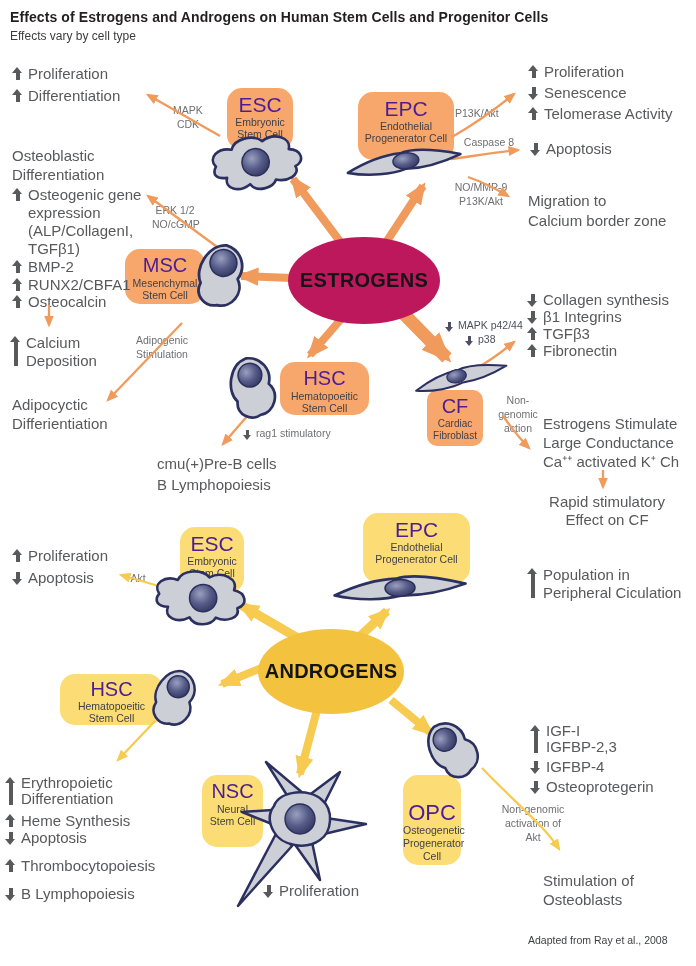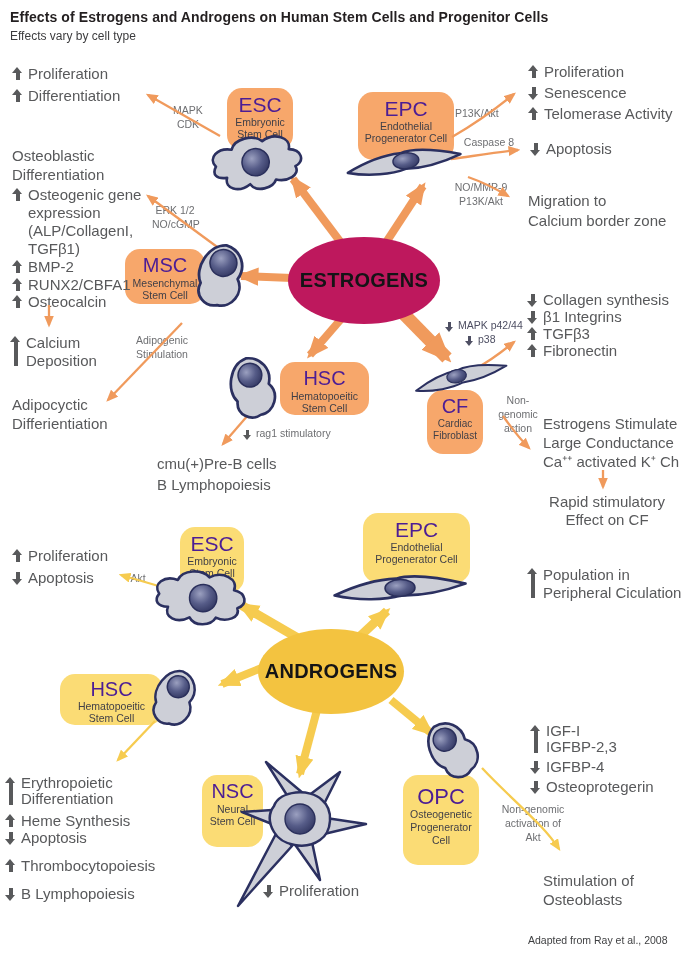--- a/index.html
+++ b/index.html
@@ -162,21 +162,21 @@
     <div class="sub">Hematopoeitic
 Stem Cell</div>
   </div>
   <div class="abs smtext" style="left:243px;top:427px;color:#6E6F72">
     <span class="ic dn sm"></span>
     <span class="t">rag1 stimulatory</span>
   </div>
   <div class="abs txt" style="left:157px;top:453px;line-height:21px">cmu(+)Pre-B cells
 B Lymphopoiesis</div>
 
-  <div class="cellbox orange" style="left:427px;top:390px;width:56px;height:64px;border-radius:16px">
+  <div class="cellbox orange" style="left:427px;top:390px;width:56px;height:56px;border-radius:10px">
     <div class="abbr" style="font-size:20px">CF</div>
     <div class="sub" style="font-size:10px">Cardiac
 Fibroblast</div>
   </div>
   <div class="abs smtext" style="left:445px;top:319px">
     <span class="ic dn sm slate"></span>
     <span class="t">MAPK p42/44</span>
   </div>
   <div class="abs smtext" style="left:465px;top:333px">
     <span class="ic dn sm slate"></span>
@@ -266,21 +266,21 @@
   <div class="cellbox yellow" style="left:202px;top:775px;width:61px;height:72px">
     <div class="abbr" style="font-size:20px">NSC</div>
     <div class="sub">Neural
 Stem Cell</div>
   </div>
   <div class="fx abs" style="left:263px;top:882px">
     <span class="ic dn"></span>
     <span class="t">Proliferation</span>
   </div>
 
-  <div class="cellbox yellow" style="left:403px;top:775px;width:76px;height:90px;padding-top:10px">
+  <div class="cellbox yellow" style="left:403px;top:775px;width:58px;height:90px;padding-top:26px">
     <div class="abbr" style="font-size:22px">OPC</div>
     <div class="sub" style="line-height:13px">Osteogenetic
 Progenerator
 Cell</div>
   </div>
   <div class="fx abs" style="left:530px;top:723px;line-height:16px">
     <span class="ic tall" style="height:29px"></span>
     <span class="t">IGF-I
 IGFBP-2,3</span>
   </div>

